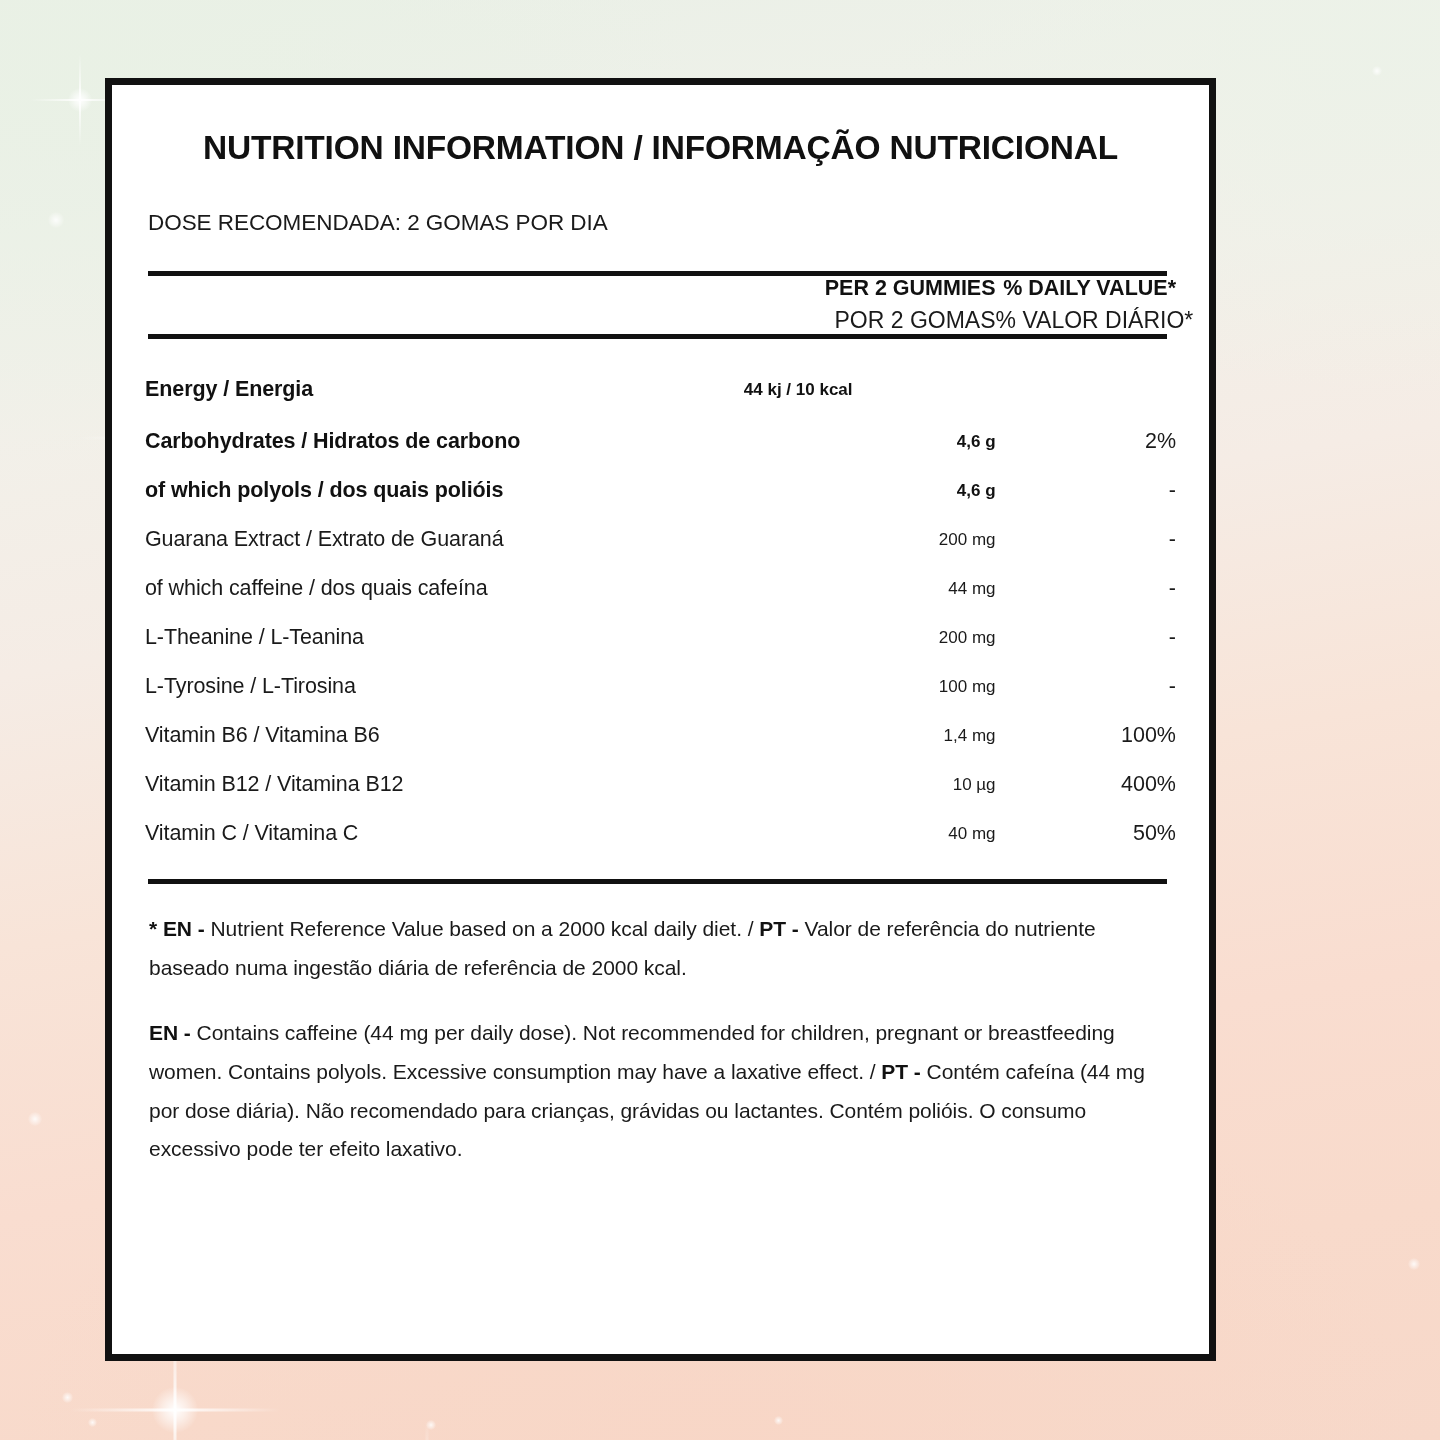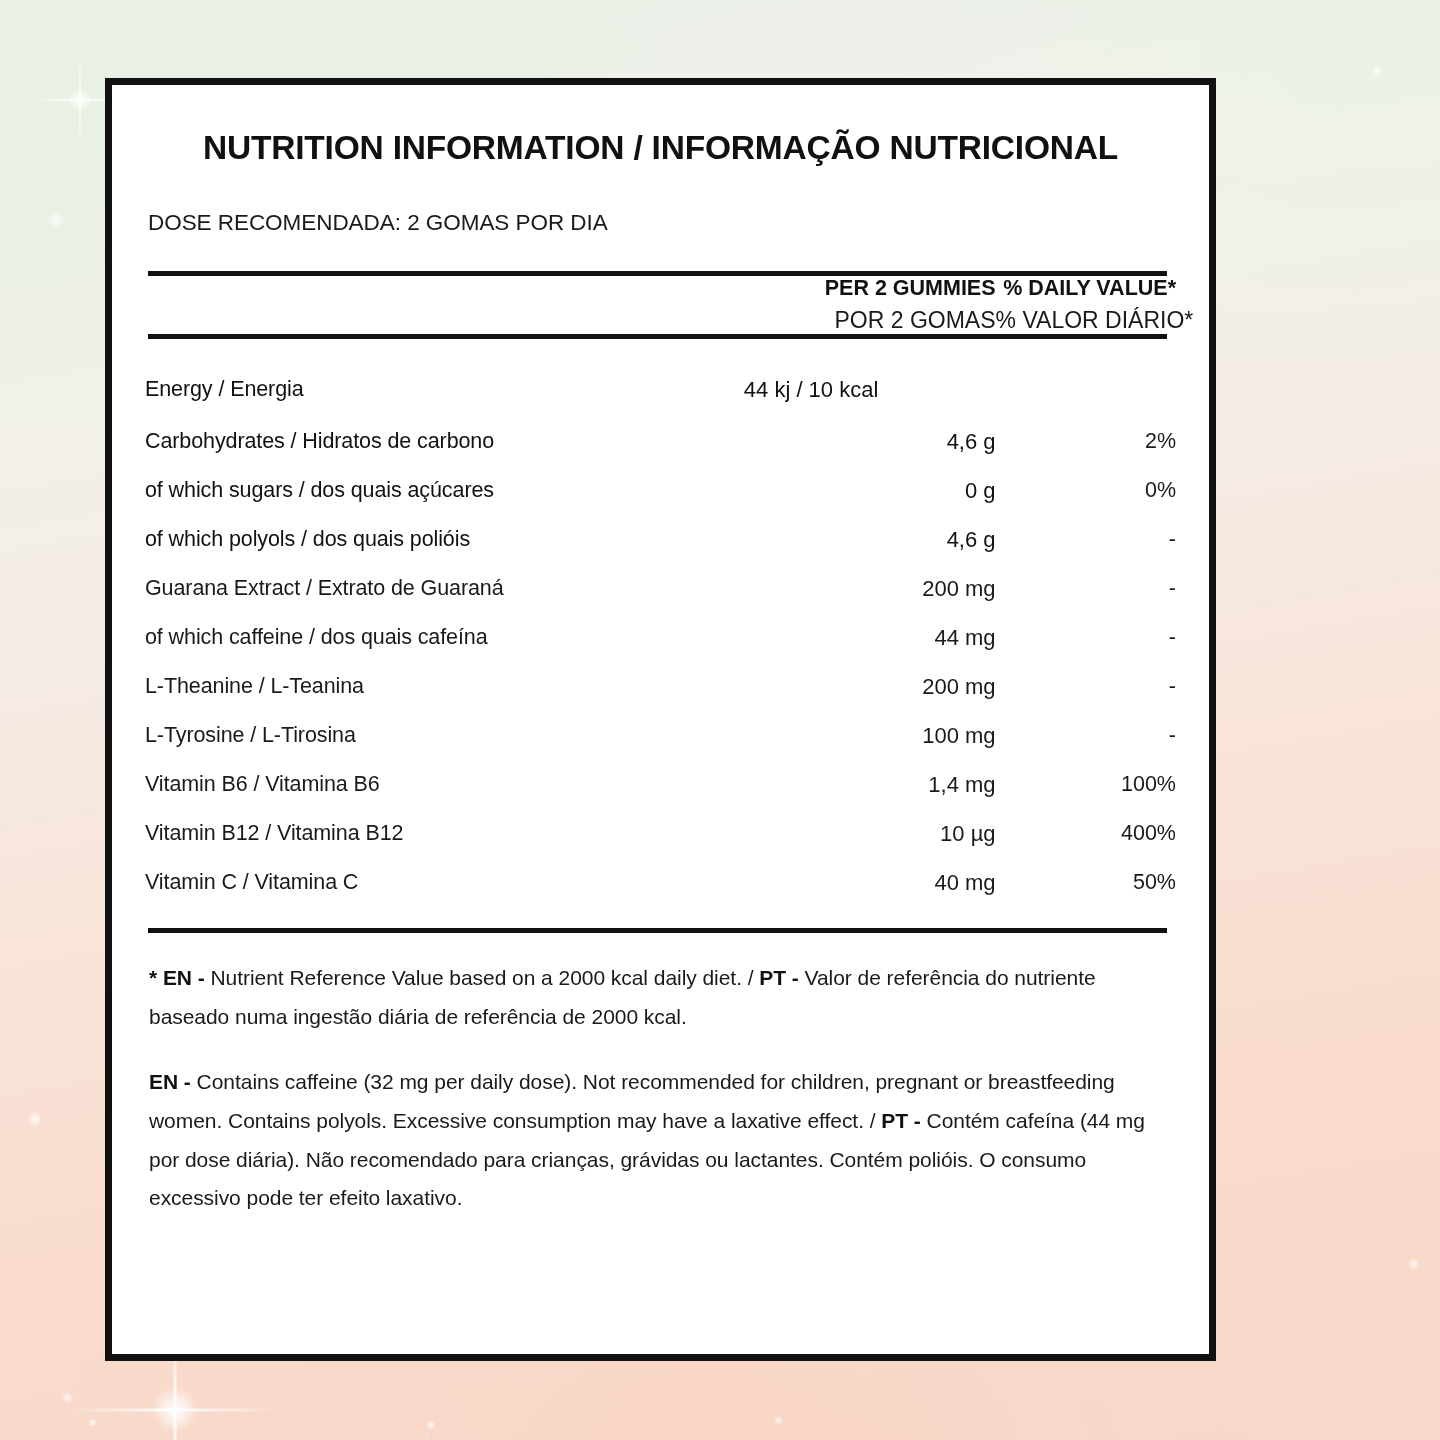--- a/index.html
+++ b/index.html
@@ -160,38 +160,38 @@
   .th-cell-pct { padding-right: 11px; }
 
   .row-name {
     font-size: 21.5px;
     color: #1a1a1a;
     padding-left: 3px;
     letter-spacing: -0.1px;
     white-space: nowrap;
   }
   .row-val {
-    font-size: 22px;
+    font-size: 17px;
     color: #1a1a1a;
     text-align: right;
     padding-right: 3px;
     white-space: nowrap;
   }
   .row-pct {
     font-size: 21.5px;
     color: #1a1a1a;
     text-align: right;
     padding-right: 11px;
     white-space: nowrap;
   }
   .row-val.left-al {
     text-align: left;
     padding-left: 6px;
   }
-  .bold { font-weight: normal; color: #111; }
+  .bold { font-weight: bold; color: #111; }
   tr.nrow td { height: 49px; }
   tr.nrow-first td { height: 55px; }
   tr.spacer-top td { height: 23px; }
   tr.spacer-bot td { height: 21px; }
 
   
   .notes { padding-left: 4px; padding-right: 6px; }
   .note {
     font-size: 21px;
     line-height: 1.84;
@@ -294,25 +294,20 @@
             <td class="row-name bold">Energy / Energia</td>
             <td class="row-val bold left-al">44 kj / 10 kcal</td>
             <td class="row-pct"></td>
           </tr>
           <tr class="nrow">
             <td class="row-name bold">Carbohydrates / Hidratos de carbono</td>
             <td class="row-val bold">4,6 g</td>
             <td class="row-pct">2%</td>
           </tr>
           <tr class="nrow">
-            <td class="row-name bold">of which sugars / dos quais açúcares</td>
-            <td class="row-val bold">0 g</td>
-            <td class="row-pct">0%</td>
-          </tr>
-          <tr class="nrow">
             <td class="row-name bold">of which polyols / dos quais polióis</td>
             <td class="row-val bold">4,6 g</td>
             <td class="row-pct">-</td>
           </tr>
           <tr class="nrow">
             <td class="row-name">Guarana Extract / Extrato de Guaraná</td>
             <td class="row-val">200 mg</td>
             <td class="row-pct">-</td>
           </tr>
           <tr class="nrow">
@@ -353,18 +348,18 @@
         </tbody>
     </table>
 
     <div class="rule rule-bot"></div>
 
     <div class="notes">
       <div class="note note-1">
         <b>* EN -</b><span> Nutrient Reference Value based on a 2000 kcal daily diet. / </span><b>PT -</b><span> Valor de referência do nutriente baseado numa ingestão diária de referência de 2000 kcal.</span>
       </div>
       <div class="note note-2">
-        <b>EN -</b><span> Contains caffeine (32 mg per daily dose). Not recommended for children, pregnant or breastfeeding women. Contains polyols. Excessive consumption may have a laxative effect. / </span><b>PT -</b><span> Contém cafeína (44 mg por dose diária). Não recomendado para crianças, grávidas ou lactantes. Contém polióis. O consumo excessivo pode ter efeito laxativo.</span>
+        <b>EN -</b><span> Contains caffeine (44 mg per daily dose). Not recommended for children, pregnant or breastfeeding women. Contains polyols. Excessive consumption may have a laxative effect. / </span><b>PT -</b><span> Contém cafeína (44 mg por dose diária). Não recomendado para crianças, grávidas ou lactantes. Contém polióis. O consumo excessivo pode ter efeito laxativo.</span>
       </div>
     </div>
 
   </div>
 </div>
 
 </body></html>

